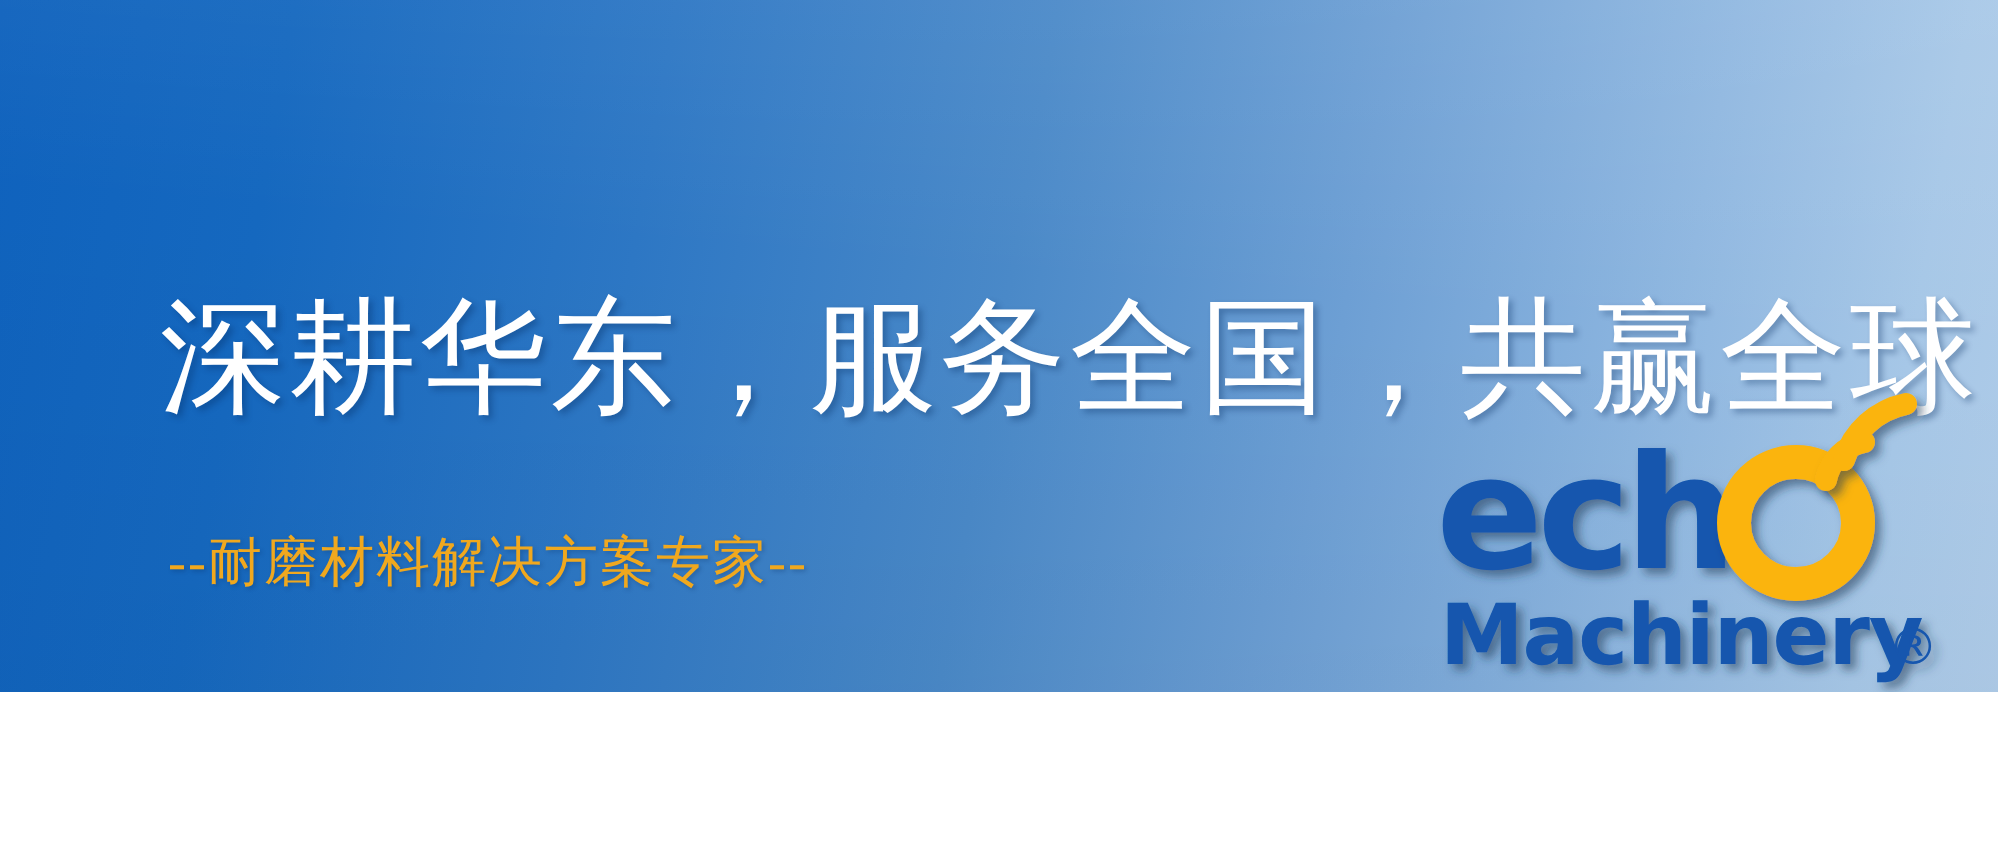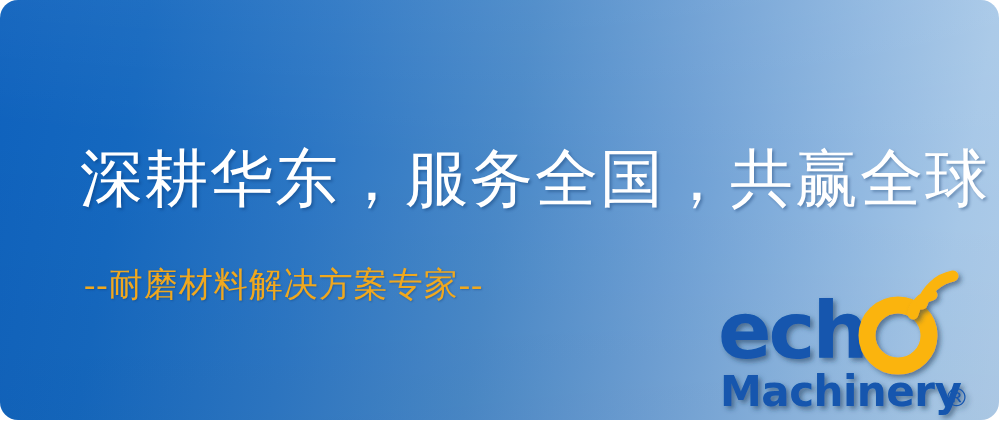--- a/index.html
+++ b/index.html
@@ -4,35 +4,34 @@
 <title>Banner</title>
 <style>
   html, body {
     margin: 0;
     padding: 0;
     background: #ffffff;
   }
   #banner {
     position: relative;
     width: 999px;
-    height: 420px;
+    height: 346px;
     overflow: hidden;
     font-family: "Liberation Sans", sans-serif;
     
     background:
       linear-gradient(100deg,
         #0f62bd 0%,
         #1568bf 14%,
         #2d77c4 32%,
         #4a89c8 50%,
         #6d9fd4 66%,
         #8fb7e0 82%,
         #a6c7e7 93%,
         #aecbe8 100%);
-    border-radius: 18px;
   }
   
   #banner .sheen {
     position: absolute;
     inset: 0;
     background:
       linear-gradient(185deg,
         rgba(255,255,255,0.07) 0%,
         rgba(255,255,255,0.00) 42%,
         rgba(0,0,0,0.03) 100%);
@@ -56,21 +55,21 @@
   }
 
   
   .subtitle {
     position: absolute;
     left: 84px;
     top: 268px;
     margin: 0;
     color: #f0a81e;
     font-family: "Liberation Serif", "DejaVu Serif", serif;
-    font-size: 34px;
+    font-size: 27px;
     font-weight: 400;
     line-height: 1;
     letter-spacing: 1px;
     white-space: nowrap;
     text-shadow: 1px 1px 2px rgba(0, 40, 90, 0.28);
   }
 
   
   .logo {
     position: absolute;

